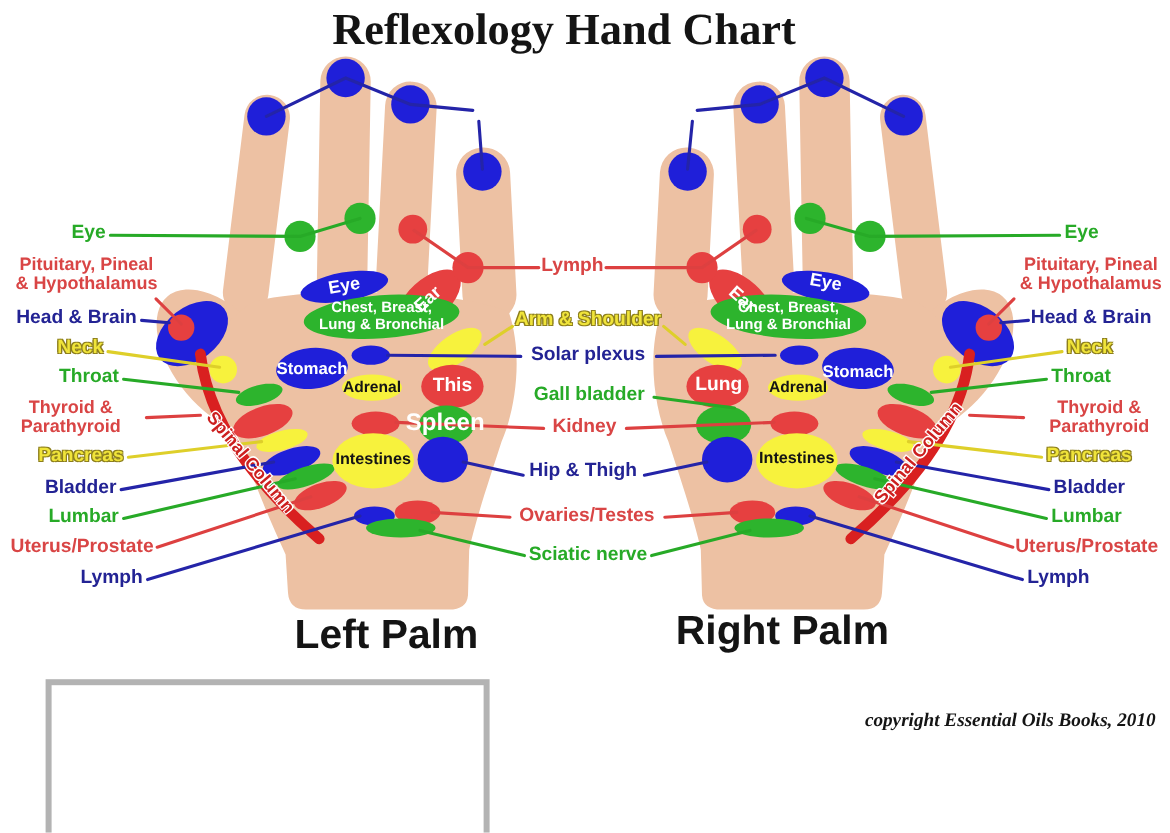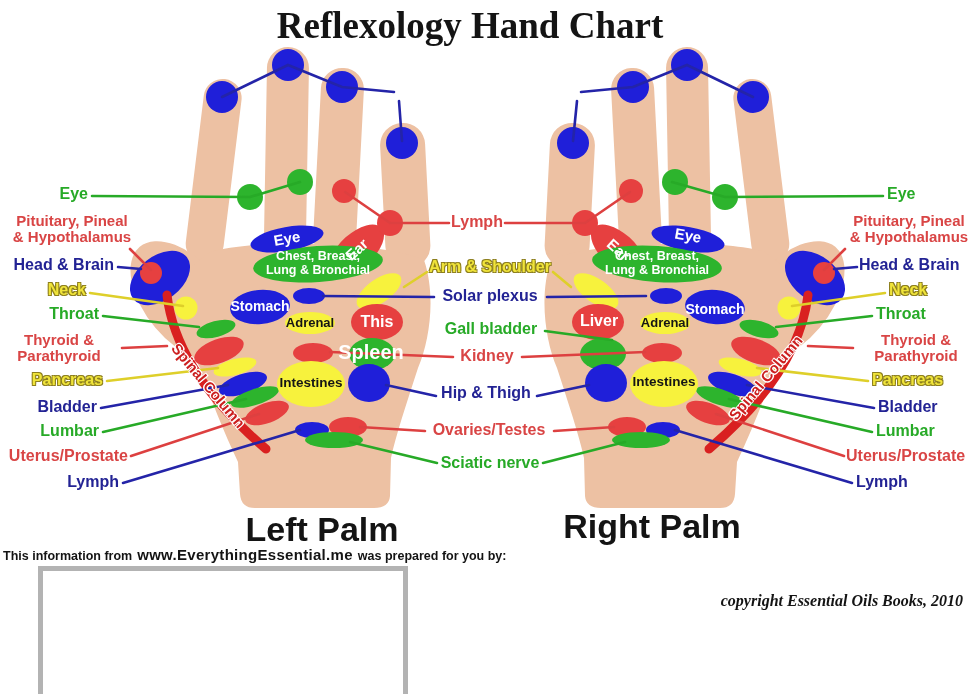--- a/index.html
+++ b/index.html
@@ -190,34 +190,29 @@
   <div class="zone dark" style="left:310px;top:323px;font-size:13px">Adrenal</div>
   <div class="zone" style="left:377px;top:322px;font-size:16px">This</div>
   <div class="zone" style="left:371px;top:352px;font-size:20px">Spleen</div>
   <div class="zone dark" style="left:311px;top:383px;font-size:13.5px">Intestines</div>
   <div class="zone spinal" style="left:208px;top:386px;transform:translate(-50%,-50%) rotate(50deg)">Spinal Column</div>
 
   <div class="zone" style="left:618px;top:250px;font-size:15px;transform:translate(-50%,-50%) rotate(42deg)">Ear</div>
   <div class="zone" style="left:688px;top:236px;font-size:15px;transform:translate(-50%,-50%) rotate(10deg)">Eye</div>
   <div class="zone" style="left:657px;top:264px;font-size:12.5px;width:140px">Chest, Breast,
 Lung &amp; Bronchial</div>
-  <div class="zone" style="left:599px;top:321px;font-size:16px">Liver</div>
+  <div class="zone" style="left:599px;top:321px;font-size:16px">Lung</div>
   <div class="zone dark" style="left:665px;top:323px;font-size:13px">Adrenal</div>
   <div class="zone" style="left:715px;top:310px;font-size:14px">Stomach</div>
   <div class="zone dark" style="left:664px;top:382px;font-size:13.5px">Intestines</div>
   <div class="zone spinal" style="left:766px;top:378px;transform:translate(-50%,-50%) rotate(-50deg)">Spinal Column</div>
 
   <div class="caption" style="left:222px;top:510px">Left Palm</div>
   <div class="caption" style="left:552px;top:507px">Right Palm</div>
 
-  <div id="info-line">
-    <span class="t1">This information from</span>
-    <span class="t2">www.EverythingEssential.me</span>
-    <span class="t1">was prepared for you by:</span>
-  </div>
 
   <div id="contact-box">
     <span>enter your contact info here</span>
   </div>
 
   <div id="copyright">copyright Essential Oils Books, 2010</div>
 
 </div>
 
 </body></html>

